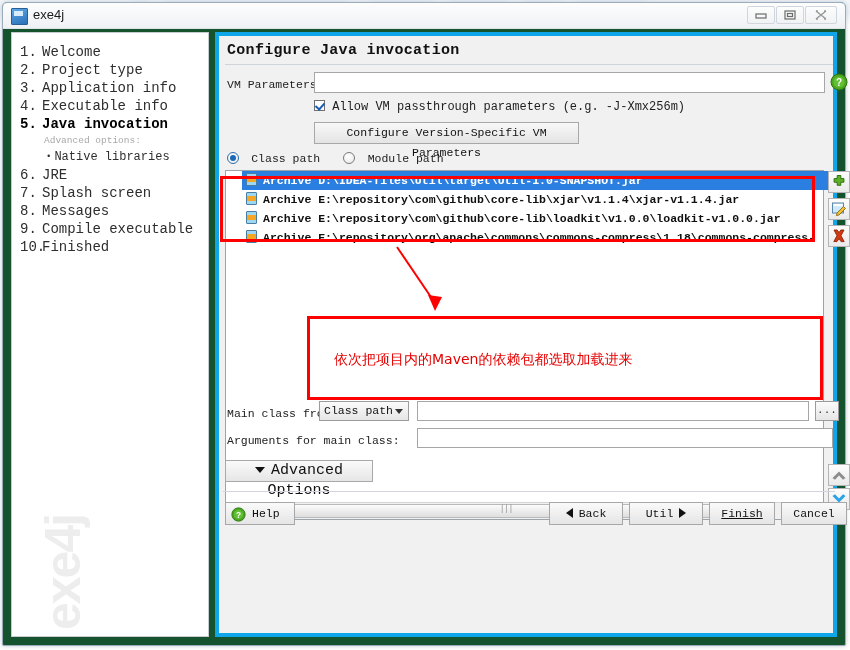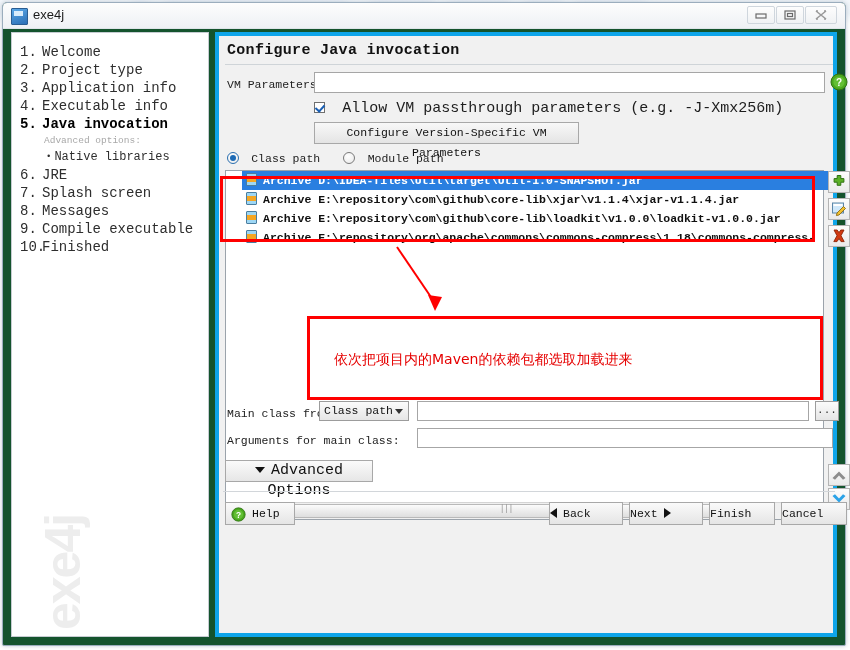--- a/index.html
+++ b/index.html
@@ -112,21 +112,21 @@
   #chk-wrap{position:absolute;left:95px;top:64px;}
   .checkbox{
     display:inline-block;width:11px;height:11px;background:#fff;
     border:1px solid #6f6f6f;box-sizing:border-box;vertical-align:-1px;
     position:relative;
   }
   .checkbox.checked:after{
     content:"";position:absolute;left:2px;top:0px;width:4px;height:7px;
     border:solid #1a5fb4;border-width:0 2px 2px 0;transform:rotate(42deg);
   }
-  #chk-label{font-size:15px;color:#1d1d1d;margin-left:10px;}
+  #chk-label{font-size:12px;color:#1d1d1d;margin-left:0;}
   #btn-vsvm{
     position:absolute;left:95px;top:86px;width:265px;height:22px;
     background:linear-gradient(180deg,#f8f8f8,#e4e4e4);
     border:1px solid #a8a8a8;box-sizing:border-box;
     font-size:11.5px;color:#111;text-align:center;line-height:20px;
     font-family:"Liberation Mono","DejaVu Sans Mono",monospace;
   }
   #radio-row{position:absolute;left:8px;top:116px;}
   .radio{
     display:inline-block;width:12px;height:12px;border-radius:50%;
@@ -219,28 +219,28 @@
   #btn-adv .tri{
     display:inline-block;width:0;height:0;margin-right:6px;
     border-left:5px solid transparent;border-right:5px solid transparent;
     border-top:6px solid #111;vertical-align:1px;
   }
   #footer-rule{position:absolute;left:4px;top:455px;width:612px;height:1px;background:#d2d6da;}
   .btn{
     position:absolute;height:23px;
     background:linear-gradient(180deg,#fafafa,#e5e5e5);
     border:1px solid #a8a8a8;box-sizing:border-box;
-    font-size:11.5px;color:#111;line-height:21px;
+    font-size:11.5px;color:#111;line-height:21px;text-align:center;
     font-family:"Liberation Mono","DejaVu Sans Mono",monospace;
   }
   #btn-help{left:6px;top:466px;width:70px;text-align:left;padding-left:26px;}
   #help-ico-2{position:absolute;left:5px;top:4px;width:15px;height:15px;}
   #btn-back{left:330px;top:466px;width:74px;}
   #btn-next{left:410px;top:466px;width:74px;}
-  #btn-finish{left:490px;top:466px;width:66px;}
+  #btn-finish{left:490px;top:466px;width:66px;text-decoration:underline;}
   #btn-cancel{left:562px;top:466px;width:66px;}
   .tri-l{display:inline-block;width:0;height:0;margin-right:6px;
     border-top:5px solid transparent;border-bottom:5px solid transparent;
     border-right:7px solid #111;vertical-align:-1px;}
   .tri-r{display:inline-block;width:0;height:0;margin-left:6px;
     border-top:5px solid transparent;border-bottom:5px solid transparent;
     border-left:7px solid #111;vertical-align:-1px;}
   
   .annot-box{position:absolute;border:3px solid #f00;box-sizing:border-box;}
   #annot-list{left:220px;top:176px;width:595px;height:66px;}
@@ -414,21 +414,21 @@
             <circle cx="9" cy="9" r="5.6" fill="#63bf34"></circle>
             <text x="9" y="13" font-size="10" font-family="Liberation Sans, sans-serif" font-weight="bold" fill="#ffffff" text-anchor="middle">?</text>
           </svg>
         </span>
         <span>Help</span>
       </div>
       <div class="btn" id="btn-back">
         <span class="tri-l"></span><span>Back</span>
       </div>
       <div class="btn" id="btn-next">
-        <span>Next</span><span class="tri-r"></span>
+        <span>Util</span><span class="tri-r"></span>
       </div>
       <div class="btn" id="btn-finish">Finish</div>
       <div class="btn" id="btn-cancel">Cancel</div>
     </div>
   </div>
 </div>
 
 <div class="annot-box" id="annot-list"></div>
 
 <svg id="annot-arrow" viewBox="0 0 60 70">

